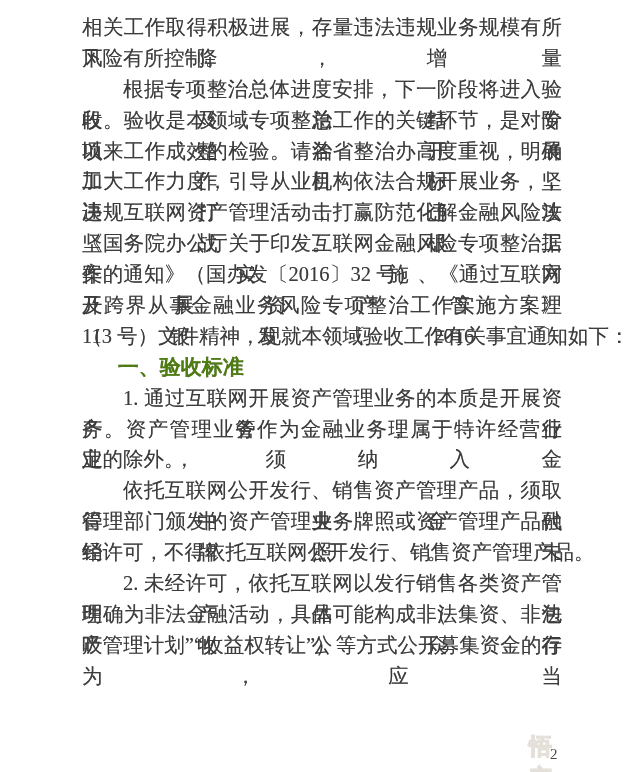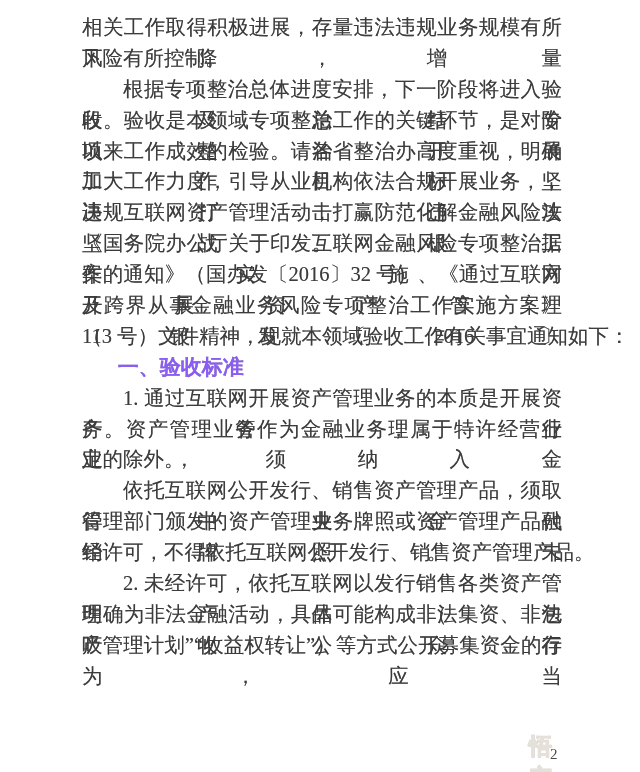--- a/index.html
+++ b/index.html
@@ -35,21 +35,21 @@
   .just {
     white-space: normal;
     text-align: justify;
     text-align-last: justify;
   }
   .indent {
     text-indent: 2em;
   }
   .heading {
     font-weight: bold;
-    color: #8b5cf6;
+    color: #4d7c0f;
     text-indent: 1.7em;
     font-size: 21px;
     white-space: nowrap;
   }
   .watermark {
     position: absolute;
     left: 497px;
     top: 731px;
     display: flex;
     align-items: center;

